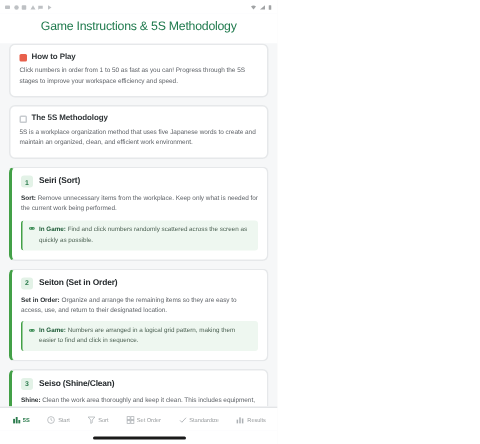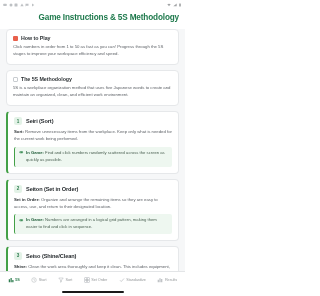--- a/index.html
+++ b/index.html
@@ -36,23 +36,23 @@
   .sb-ico svg { width: 100%; height: 100%; display: block; }
 
   
   .titlebar {
     background: #ffffff;
     padding: 4px 6px 7px;
     flex: 0 0 auto;
   }
   .page-title {
     font-size: 8.2px;
-    font-weight: bold;
+    font-weight: normal;
     color: #1f7a4d;
-    text-align: right;
+    text-align: center;
     letter-spacing: -.15px;
     line-height: 1.15;
   }
 
   
   .scroll {
     flex: 1 1 auto;
     overflow: hidden;
     padding: 0 6px;
     background: #f6f7f8;

